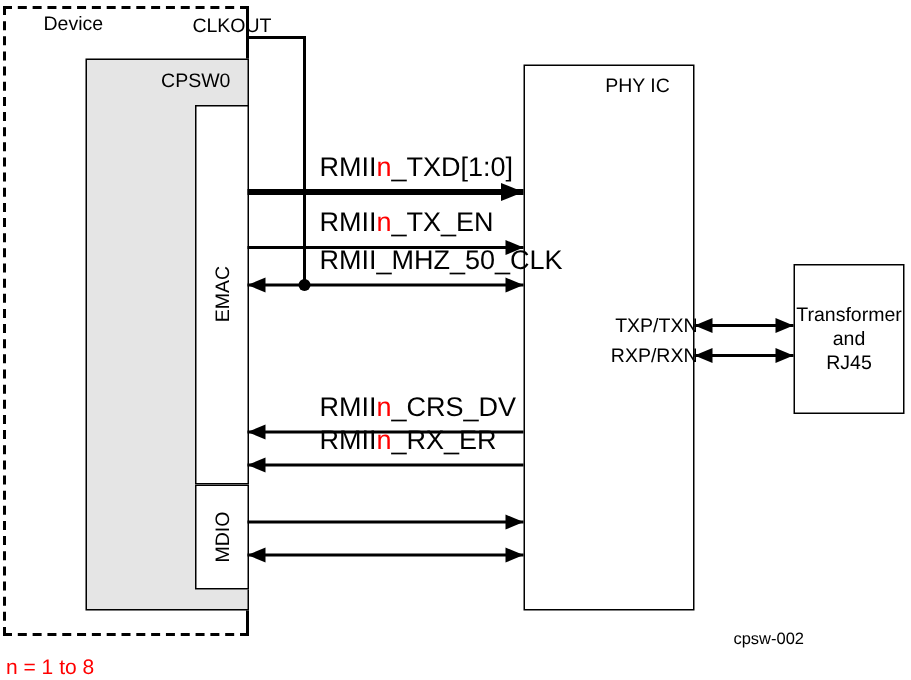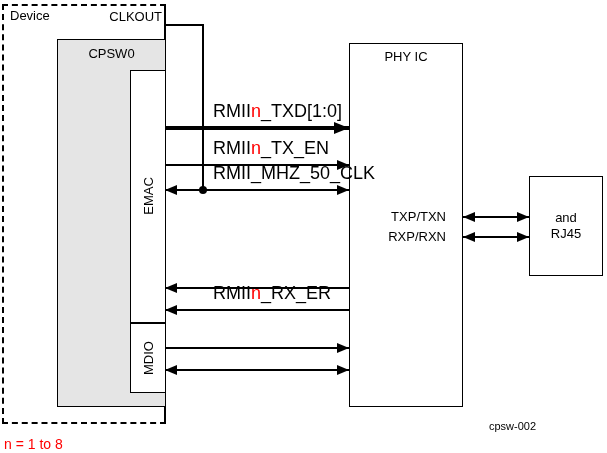--- a/index.html
+++ b/index.html
@@ -30,21 +30,21 @@
     left:349px; top:43px; width:114px; height:364px;
     background:#fff; border:1.5px solid #000; box-sizing:border-box;
   }
   .xfmr-box {
     left:529px; top:176px; width:74px; height:100px;
     background:#fff; border:1.5px solid #000; box-sizing:border-box;
     display:flex; flex-direction:column; align-items:center; justify-content:center;
     font-size:13px; line-height:16px; text-align:center;
   }
   
-  .t13 { font-size:13px; line-height:15px; white-space:nowrap; }
+  .t13 { font-size:13px; line-height:15px; white-space:nowrap;margin-left:19px; }
   .device-label { left:10px; top:8px; }
   .cpsw-label { left:57px; top:46px; width:109px; text-align:center; }
   .clkout-label { left:90px; top:9px; width:72px; text-align:right; }
   .phy-label { left:349px; top:49px; width:114px; text-align:center; }
   .txp-label { left:350px; top:209px; width:96px; text-align:right; line-height:16px; }
   .rxp-label { left:350px; top:229px; width:96px; text-align:right; line-height:16px; }
   .vlabel { position:absolute; font-size:13px; white-space:nowrap;
             transform:translate(-50%,-50%) rotate(-90deg); }
   .emac-label { left:148px; top:196px; }
   .mdio-label { left:148px; top:358px; }
@@ -91,20 +91,21 @@
   <div class="abs clkout-h"></div>
   <div class="abs clkout-v"></div>
   <div class="abs dot"></div>
 
   <div class="abs phy-box"></div>
   <div class="abs t13 phy-label">PHY IC</div>
   <div class="abs t13 txp-label">TXP/TXN</div>
   <div class="abs t13 rxp-label">RXP/RXN</div>
 
   <div class="abs xfmr-box">
+    <div>Transformer</div>
     <div>and</div>
     <div>RJ45</div>
   </div>
 
   <div class="sig s0">
     <div class="line thick"></div>
     <div class="ah r-thick"></div>
     <div class="lbl"><span>RMII</span><span class="red">n</span><span>_TXD[1:0]</span></div>
   </div>
 
@@ -118,20 +119,21 @@
     <div class="line"></div>
     <div class="ah l-thin"></div>
     <div class="ah r-thin"></div>
     <div class="lbl"><span>RMII_MHZ_50_CLK</span><span class="red"></span><span></span></div>
   </div>
 
 
   <div class="sig s4">
     <div class="line"></div>
     <div class="ah l-thin"></div>
+    <div class="lbl"><span>RMII</span><span class="red">n</span><span>_CRS_DV</span></div>
   </div>
 
   <div class="sig s5">
     <div class="line"></div>
     <div class="ah l-thin"></div>
     <div class="lbl"><span>RMII</span><span class="red">n</span><span>_RX_ER</span></div>
   </div>
 
   <div class="sig s6">
     <div class="line"></div>

